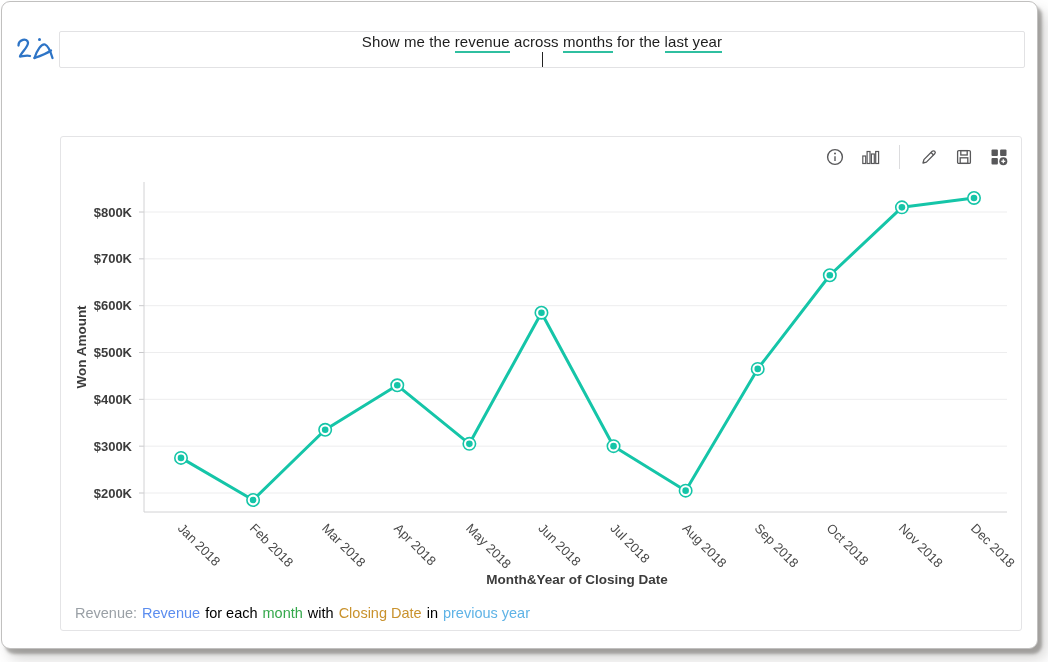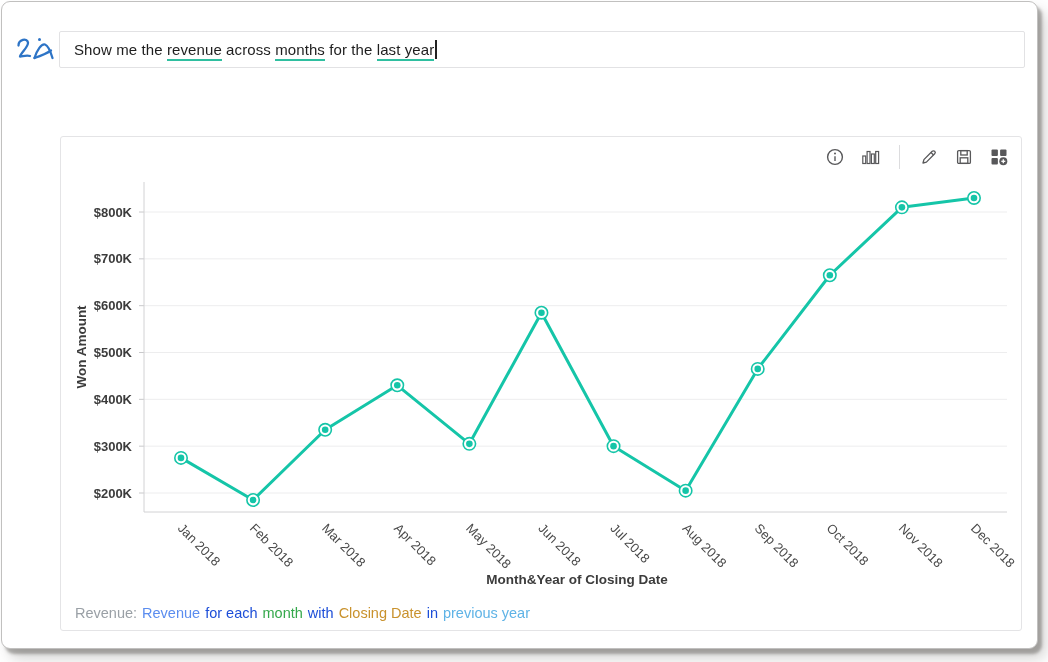--- a/index.html
+++ b/index.html
@@ -12,41 +12,41 @@
     position:absolute;left:1px;top:1px;width:1035px;height:646px;
     background:#ffffff;border:1px solid #c1c0bf;border-radius:9px;
     box-shadow:4px 5px 3px rgba(92,88,84,.45), 8px 10px 14px rgba(92,88,84,.25);
   }
   
   .logo{position:absolute;left:13px;top:31px;width:44px;height:36px;}
   .query-input{
     position:absolute;left:57px;top:29px;right:12px;height:37px;
     border:1px solid #e2e2e4;border-radius:2px;background:#fff;
     display:flex;align-items:center;padding:0 14px;box-sizing:border-box;
-    font-size:15px;color:#1e1e1e;letter-spacing:.1px;cursor:text;
+    font-size:15px;color:#1e1e1e;letter-spacing:.1px;cursor:text;flex-direction:column;
   }
   .seg{white-space:pre;line-height:20px;}
   .seg.u{border-bottom:2px solid #2fbfa0;padding-bottom:1px;}
   .caret{display:inline-block;width:1.5px;height:19px;background:#222;margin-left:1px;}
   
   .card{
     position:absolute;left:58px;top:134px;width:962px;height:495px;
     border:1px solid #e4e4e6;border-radius:3px;background:#fff;box-sizing:border-box;
   }
   .toolbar{position:absolute;top:8px;right:12px;display:flex;align-items:center;gap:15px;z-index:3;}
   .tb{width:20px;height:20px;display:flex;align-items:center;justify-content:center;cursor:pointer;}
   .tdiv{width:1px;height:24px;background:#dcdcde;margin:0 4px;}
   #chart{position:absolute;left:0;top:0;width:960px;height:493px;}
   
   .footer{
     position:absolute;left:14px;bottom:9px;font-size:14.5px;color:#9aa0a6;
     display:flex;align-items:baseline;white-space:pre;z-index:3;
   }
   .fp{margin-left:5px;}
-  .fp.plain{color:#1d4ed8;}
+  .fp.plain{color:#000000;}
   .fp.token{cursor:pointer;}
 </style>
 </head>
 <body>
 
 <div class="window">
 
   <div class="logo">
     <svg viewBox="0 0 44 34" width="44" height="34" fill="none" stroke="#2d74c6" stroke-width="2.3" stroke-linecap="round" stroke-linejoin="round">
       <path d="M3.5,12.5 C3.5,6.5 12,4.5 13,9.5 C13.6,13.8 6,19.5 5,23.5 C9,23 12,22 15,23"></path>

